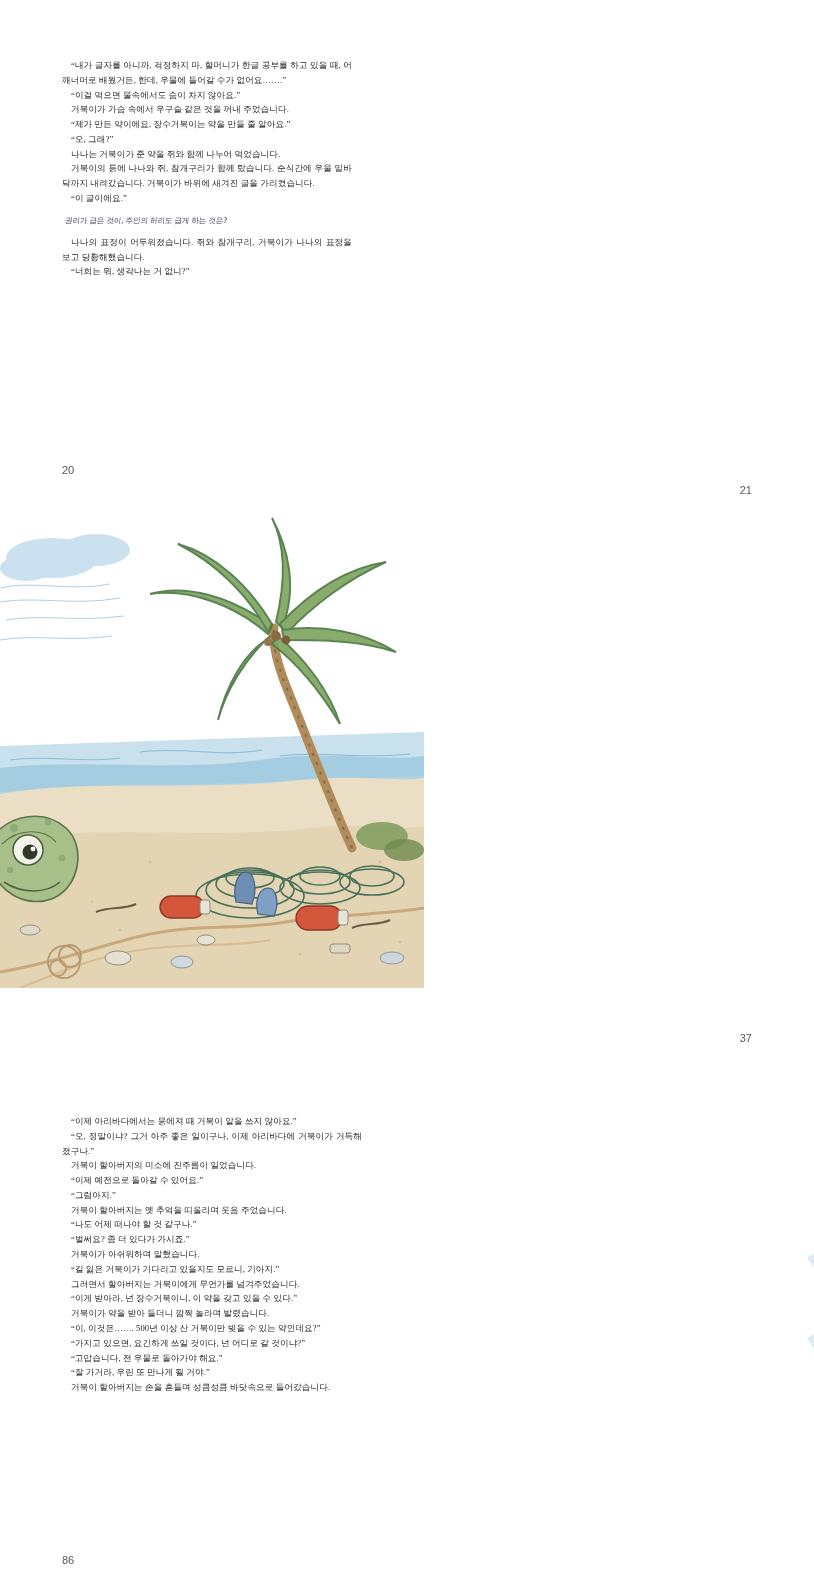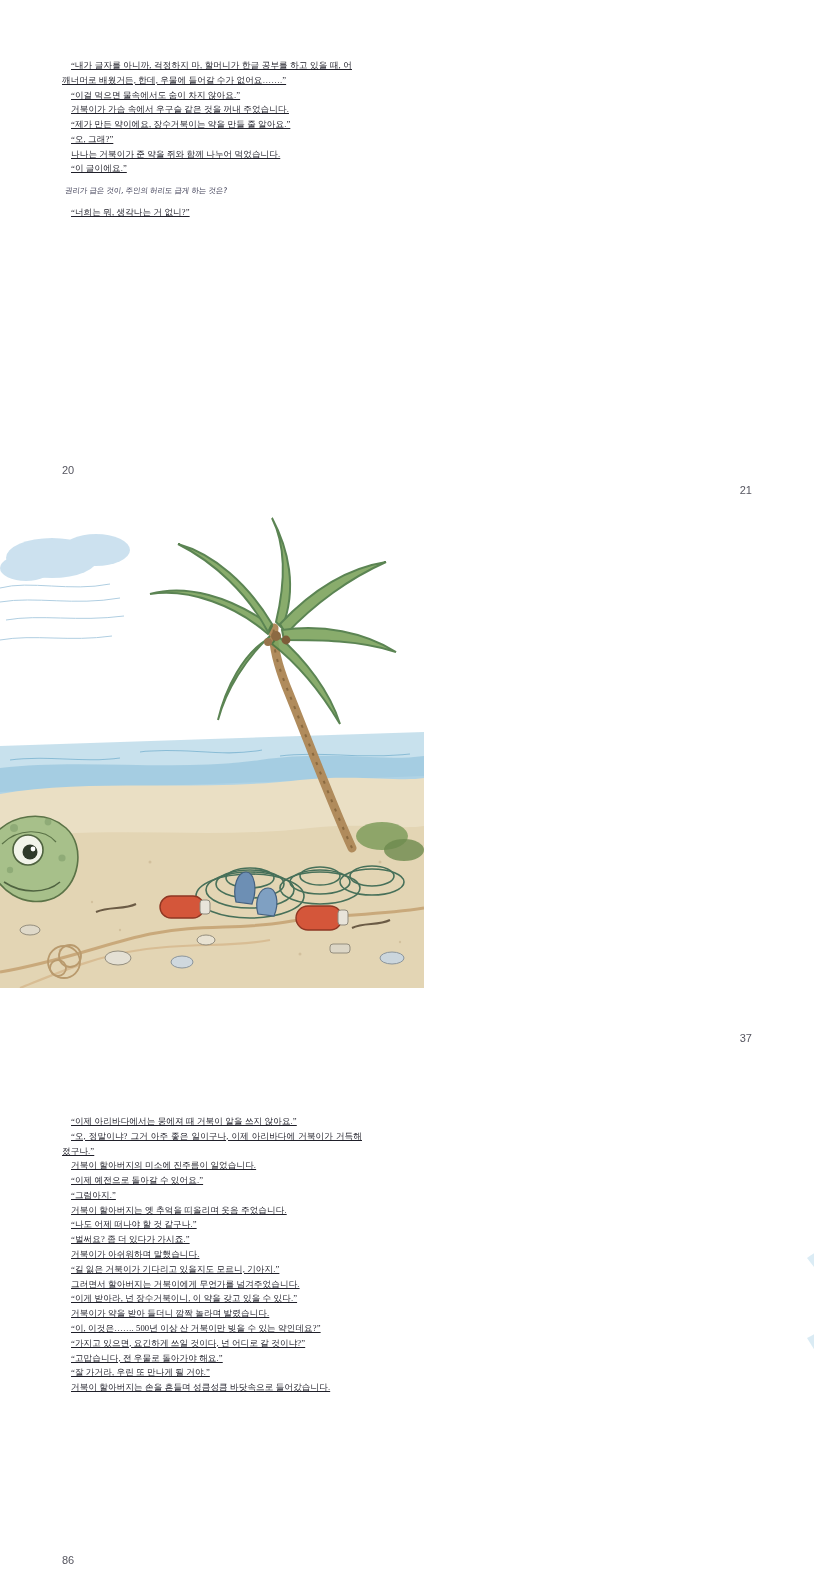--- a/index.html
+++ b/index.html
@@ -48,21 +48,20 @@
   .text-col {
     font-size: 8.6px;
     line-height: 1.72;
     letter-spacing: 0.1px;
     color: #20202a;
     text-align: justify;
   }
   .text-col p {
     margin: 0;
     text-indent: 9px;
-    text-decoration: underline;
   }
 
   .handwrite {
     font-family: "DejaVu Sans", sans-serif;
     font-size: 7.6px;
     color: #3a3a52;
     letter-spacing: -0.2px;
     transform: skewX(-6deg);
     margin: 8px 0 8px 3px;
   }
@@ -119,22 +118,24 @@
   <section class="spread spread-1">
 
     <div class="page page-left">
       <div class="text-col s1-text">
         <p>“내가 글자를 아니까, 걱정하지 마, 할머니가 한글 공부를 하고 있을 때, 어깨너머로 배웠거든, 한데, 우물에 들어갈 수가 없어요…….”</p>
         <p>“이걸 먹으면 물속에서도 숨이 차지 않아요.”</p>
         <p>거북이가 가슴 속에서 우구슬 같은 것을 꺼내 주었습니다.</p>
         <p>“제가 만든 약이에요, 장수거북이는 약을 만들 줄 알아요.”</p>
         <p>“오, 그래?”</p>
         <p>나나는 거북이가 준 약을 쥐와 함께 나누어 먹었습니다.</p>
+        <p>거북이의 등에 나나와 쥐, 참개구리가 함께 탔습니다. 순식간에 우물 밑바닥까지 내려갔습니다. 거북이가 바위에 새겨진 글을 가리켰습니다.</p>
         <p>“이 글이에요.”</p>
         <div class="handwrite">권리가 급은 것이, 주인의 허리도 급게 하는 것은?</div>
+        <p>나나의 표정이 어두워졌습니다. 쥐와 참개구리, 거북이가 나나의 표정을 보고 당황해했습니다.</p>
         <p>“너희는 뭐, 생각나는 거 없니?”</p>
       </div>
       <div class="folio folio-left">20</div>
     </div>
 
     <div class="page page-right">
 
       <div class="folio folio-right">21</div>
     </div>
   </section>

